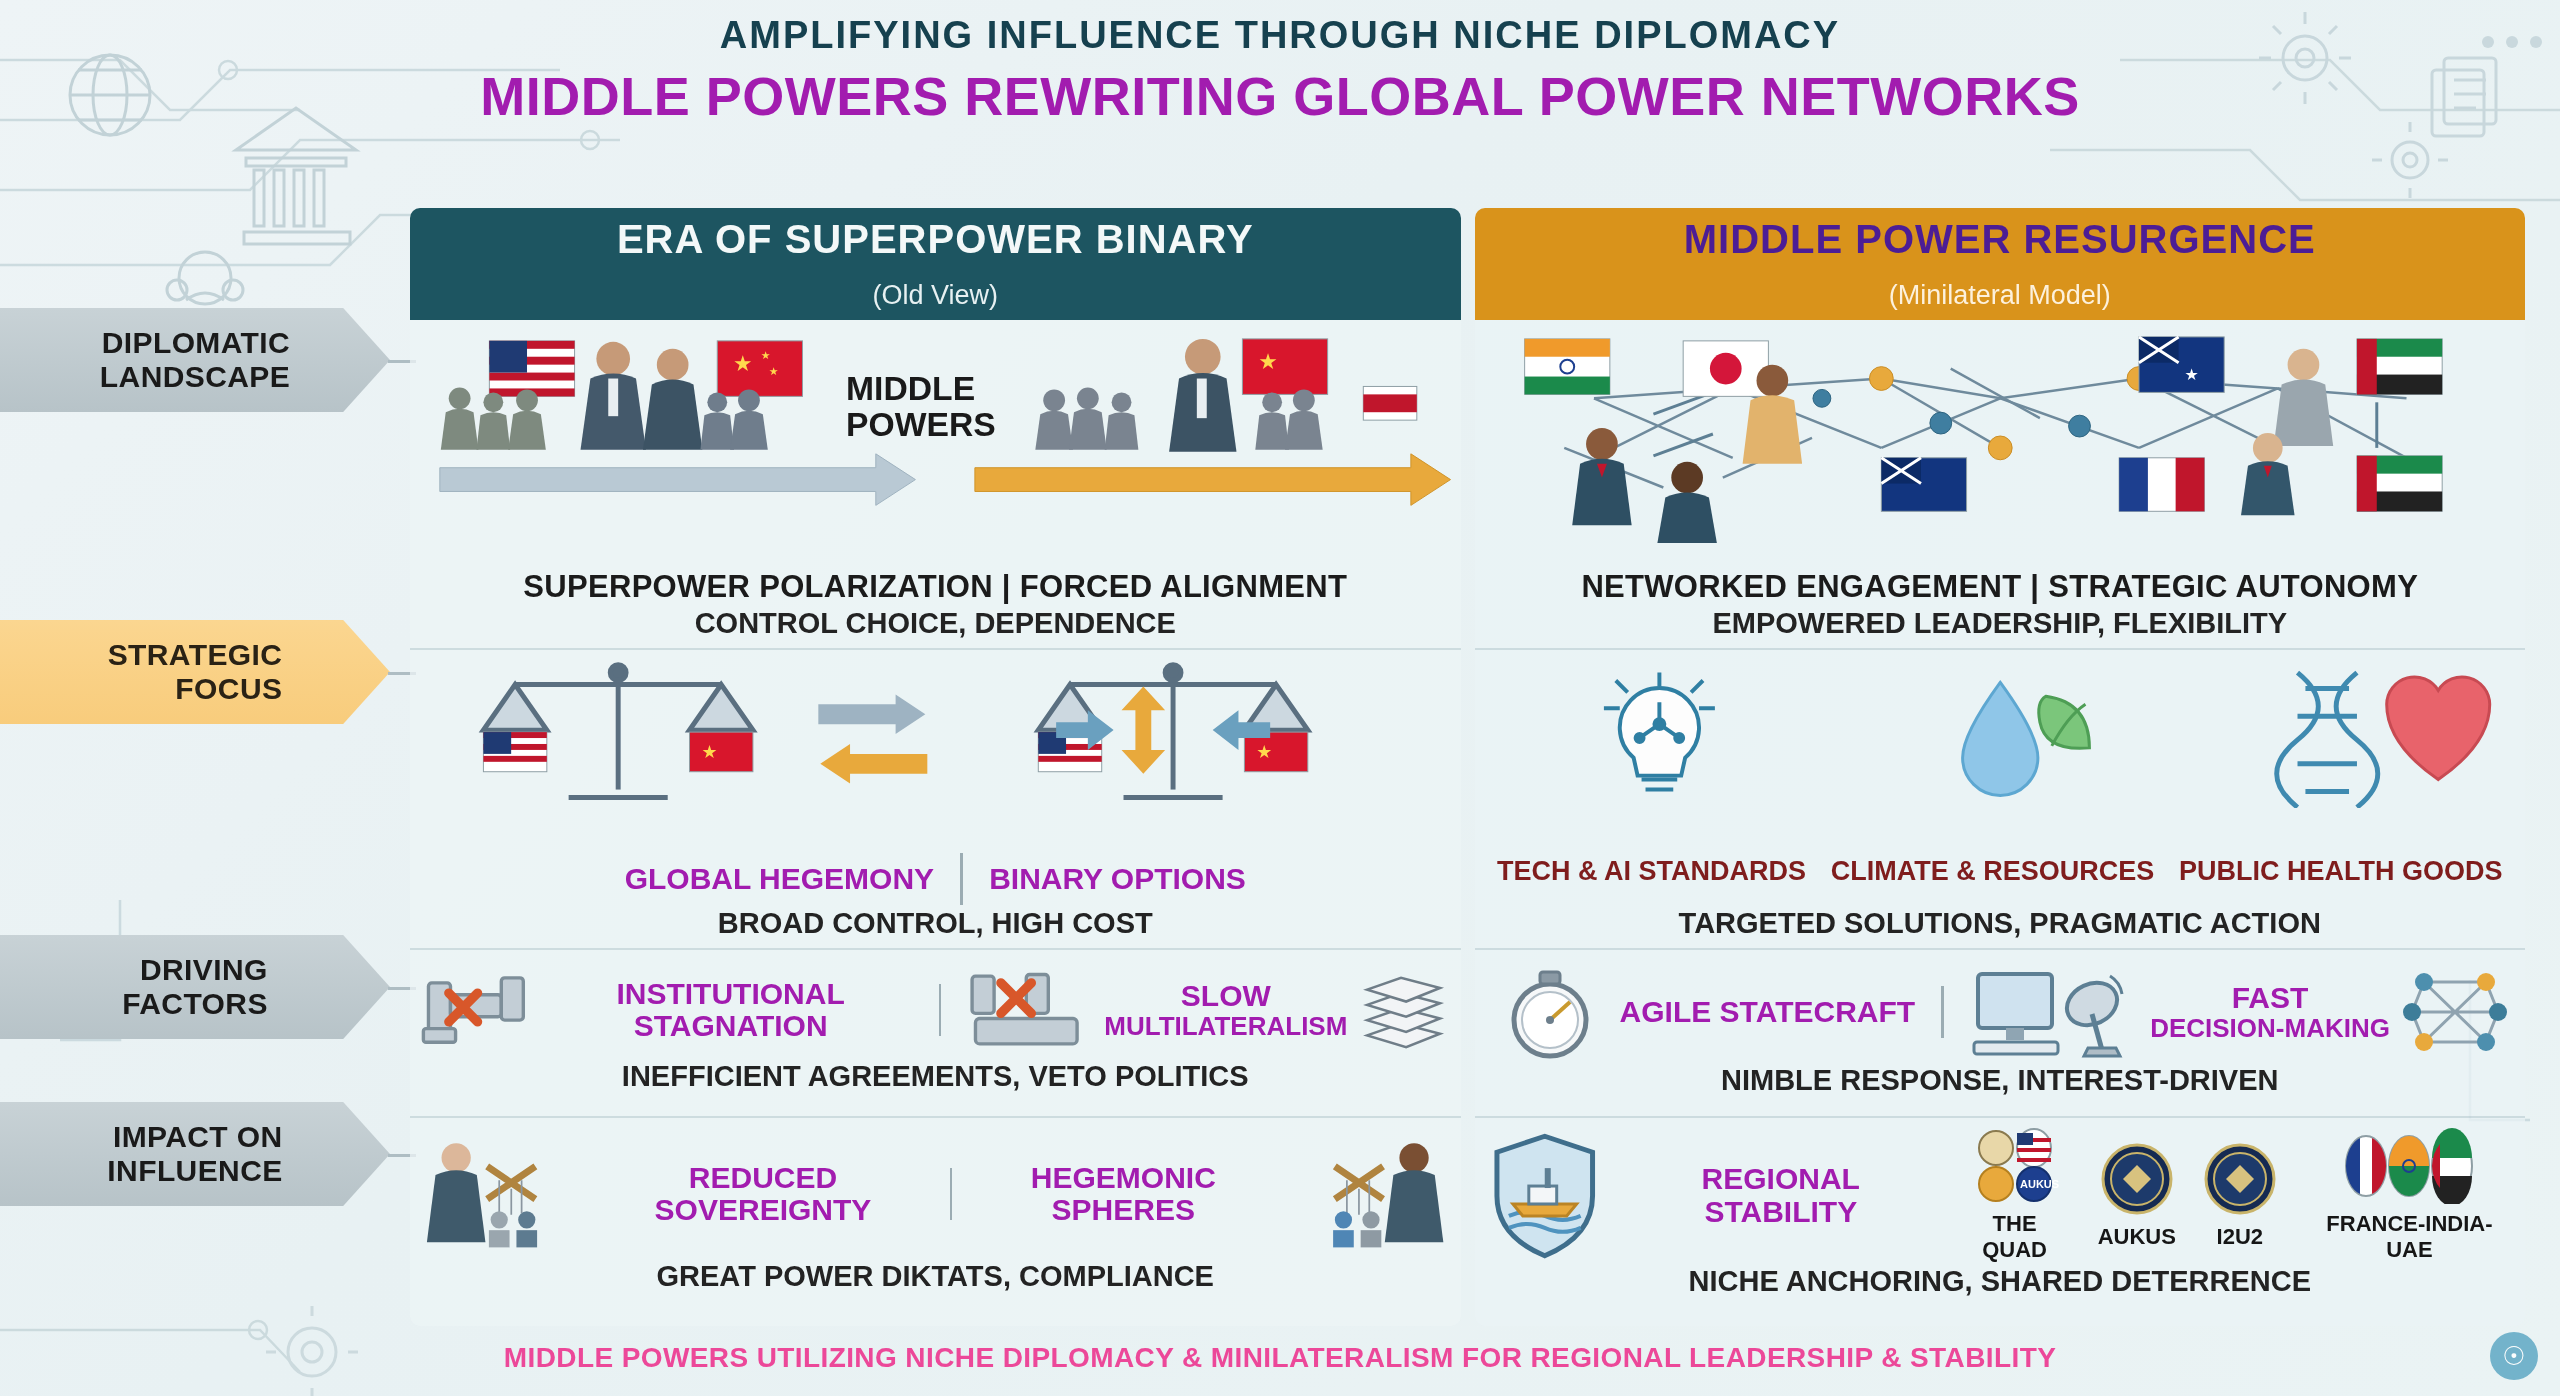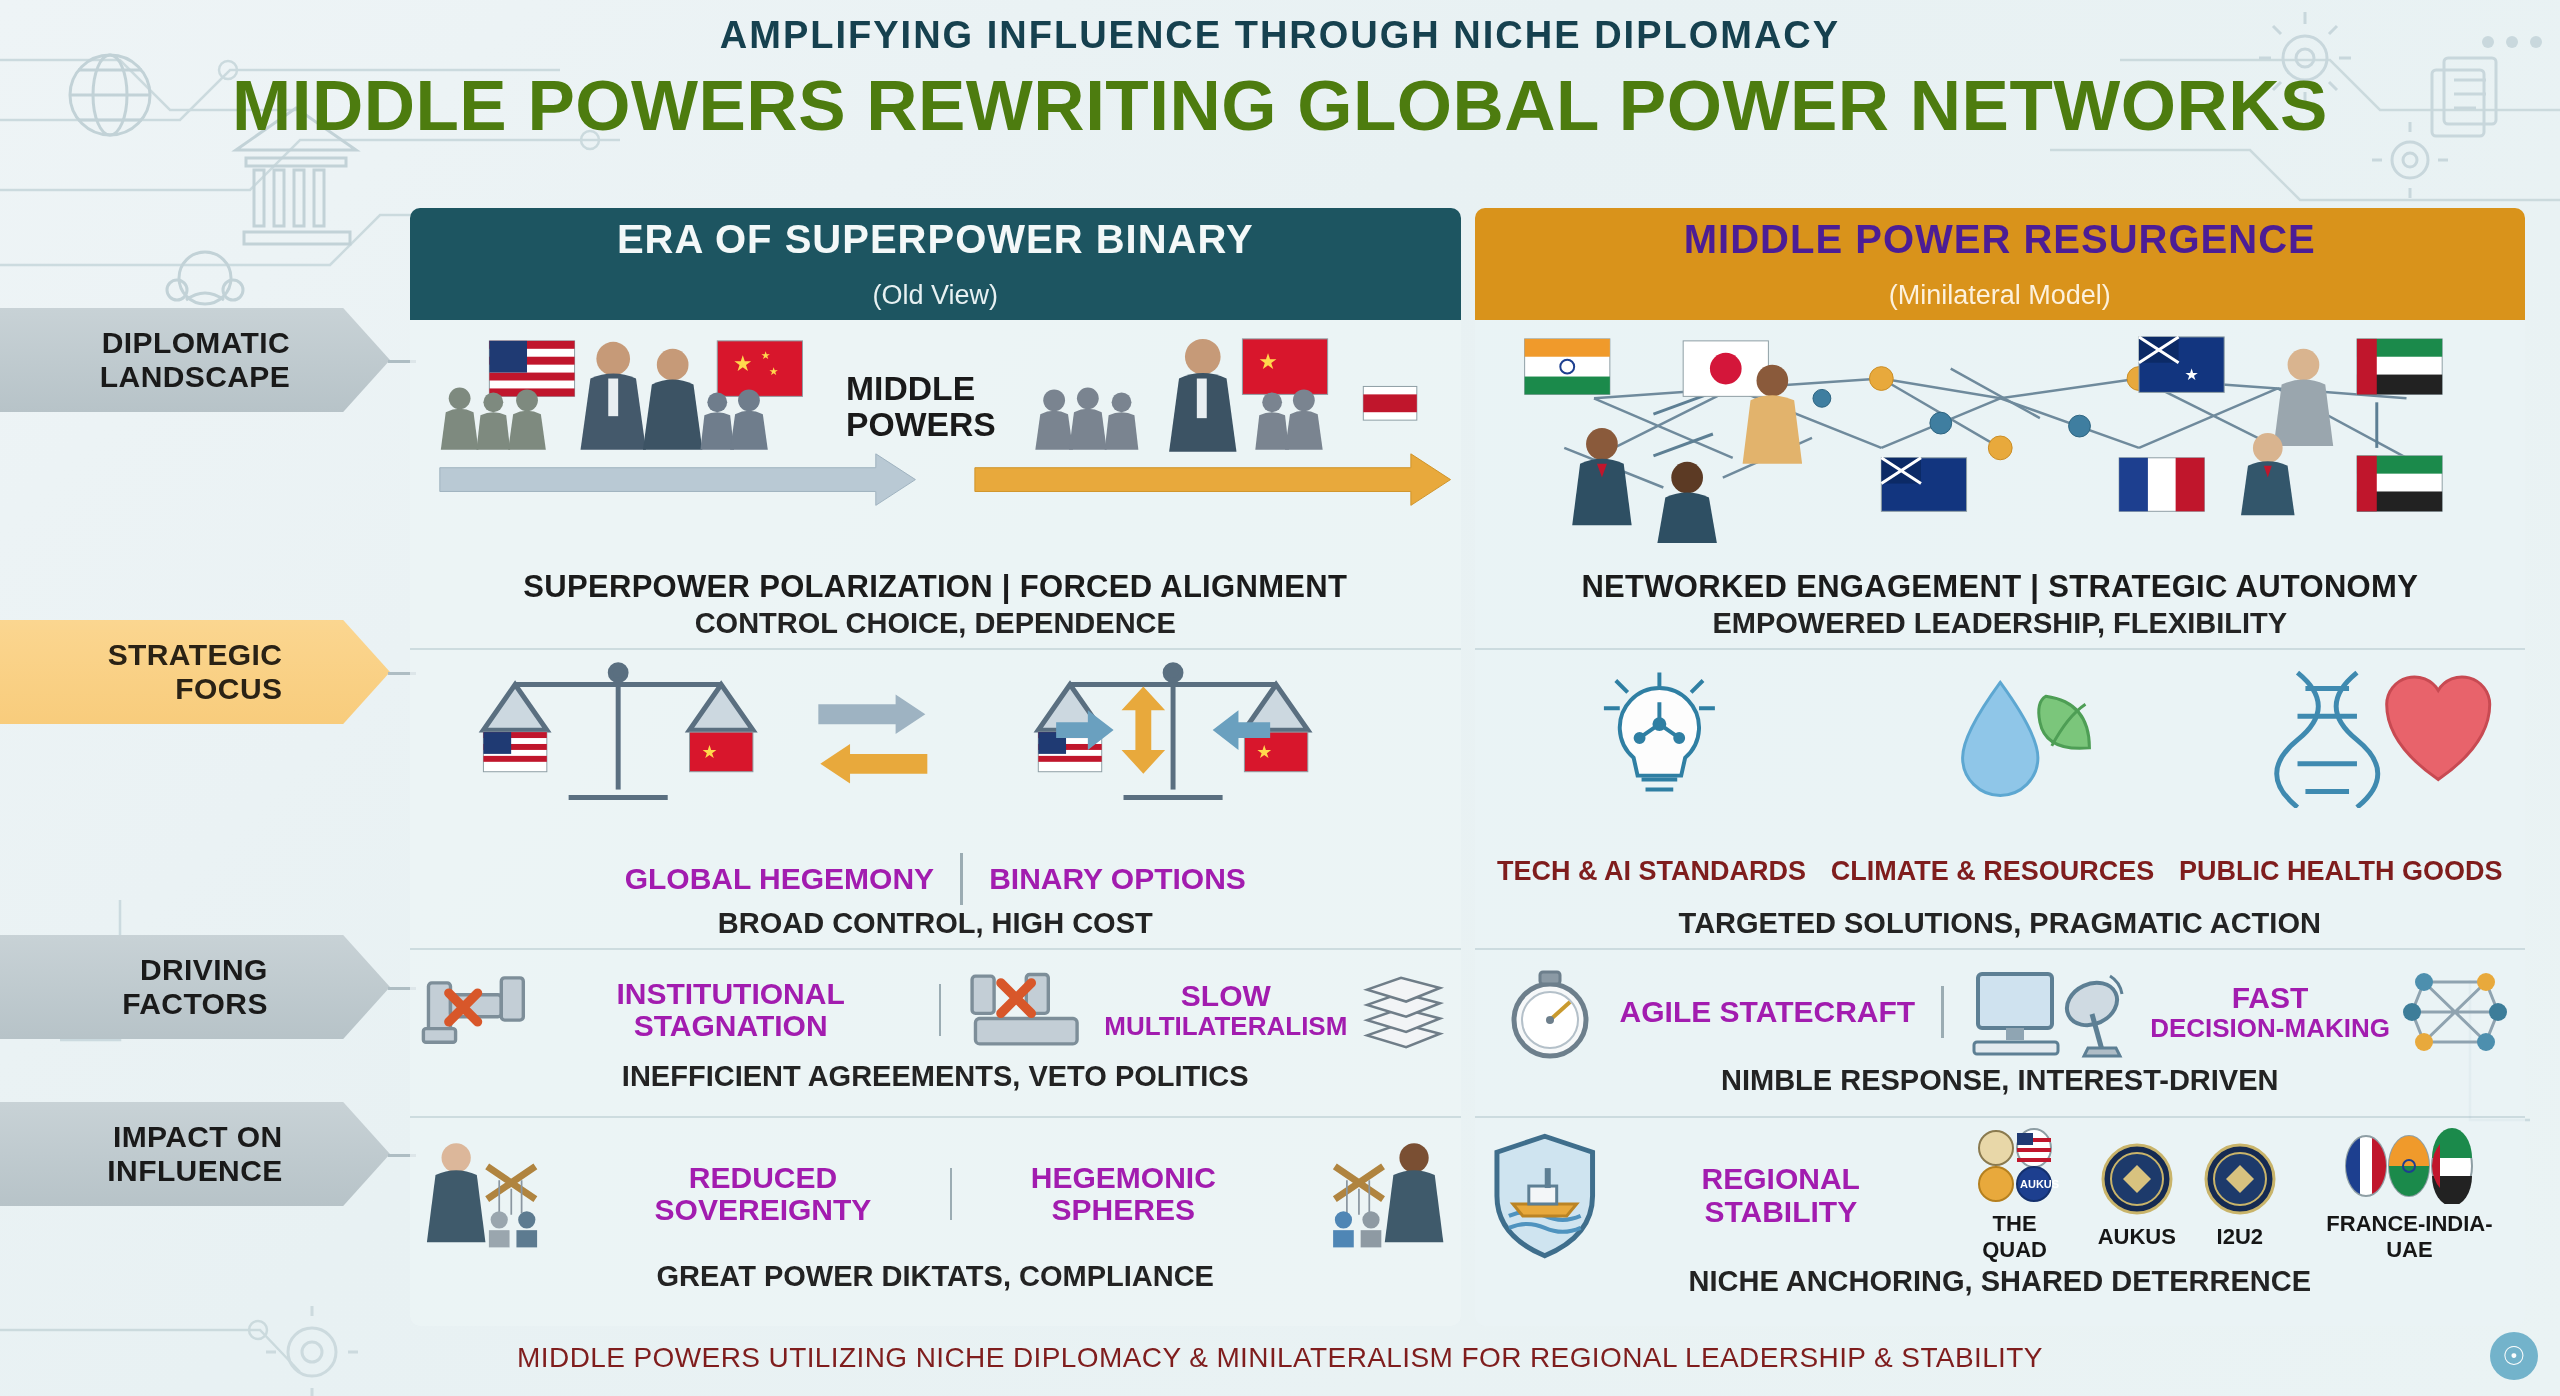--- a/index.html
+++ b/index.html
@@ -13,21 +13,21 @@
   
   .bg-deco { position:absolute; inset:0; pointer-events:none; }
 
   
   .header { position:absolute; top:14px; left:0; width:100%; text-align:center; }
   .header .kicker {
     font-size:38px; letter-spacing:2.0px; font-weight:700; color:#16414f;
     text-transform:uppercase;
   }
   .header .title {
-    font-size:71px; font-weight:800; color:#4d7c0f; letter-spacing:0.5px;
+    font-size:54px; font-weight:800; color:#a21caf; letter-spacing:0.5px;
     margin-top:8px; text-transform:uppercase;
   }
 
   
   .board { position:absolute; left:410px; top:208px; width:2115px; height:1120px; }
   .col-head-row { display:flex; gap:14px; height:112px; }
   .col-head { flex:1; border-radius:10px 10px 0 0; color:#fff;
               display:flex; flex-direction:column; align-items:center; justify-content:center; }
   .col-head.left { background:#1d5561; }
   .col-head.right { background:#d9931b; }
@@ -65,21 +65,21 @@
   .chev { position:absolute; left:0; width:390px; height:104px;
           display:flex; align-items:center; justify-content:center;
           font-size:30px; font-weight:700; line-height:1.12; text-align:right;
           color:#1a1a1a; letter-spacing:0.4px;
           clip-path: polygon(0 0, 88% 0, 100% 50%, 88% 100%, 0 100%); }
   .chev.grey { background:linear-gradient(180deg,#c8d2d6,#b7c3c8); }
   .chev.amber{ background:linear-gradient(180deg,#fbd690,#f8cc7c); color:#2a2215; }
   .chev-line { position:absolute; height:3px; background:#aebdc3; }
 
   .footer { position:absolute; left:0; bottom:22px; width:100%; text-align:center;
-            font-size:28px; font-weight:400; color:#7f1d1d; letter-spacing:0.4px; }
+            font-size:28px; font-weight:700; color:#ec4899; letter-spacing:0.4px; }
 
   .divider-v { width:3px; background:#9bacb3; height:52px; display:inline-block;
                vertical-align:middle; margin:0 16px; }
 
   .trio { display:flex; align-items:flex-end; justify-content:space-around;
           width:100%; }
   .trio .lbl { font-size:27px; font-weight:700; color:#7f1d1d; text-align:center;
                line-height:1.05; }
 
   .pactrow { display:flex; align-items:center; justify-content:center; gap:26px; }

